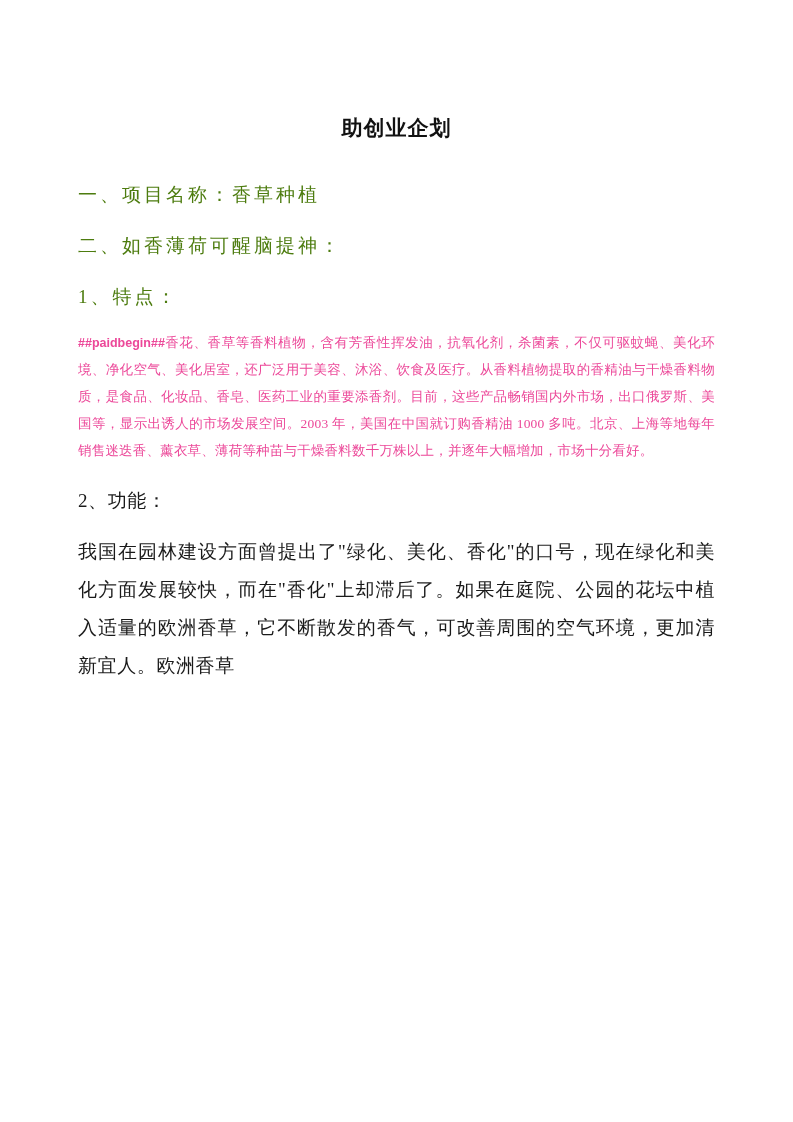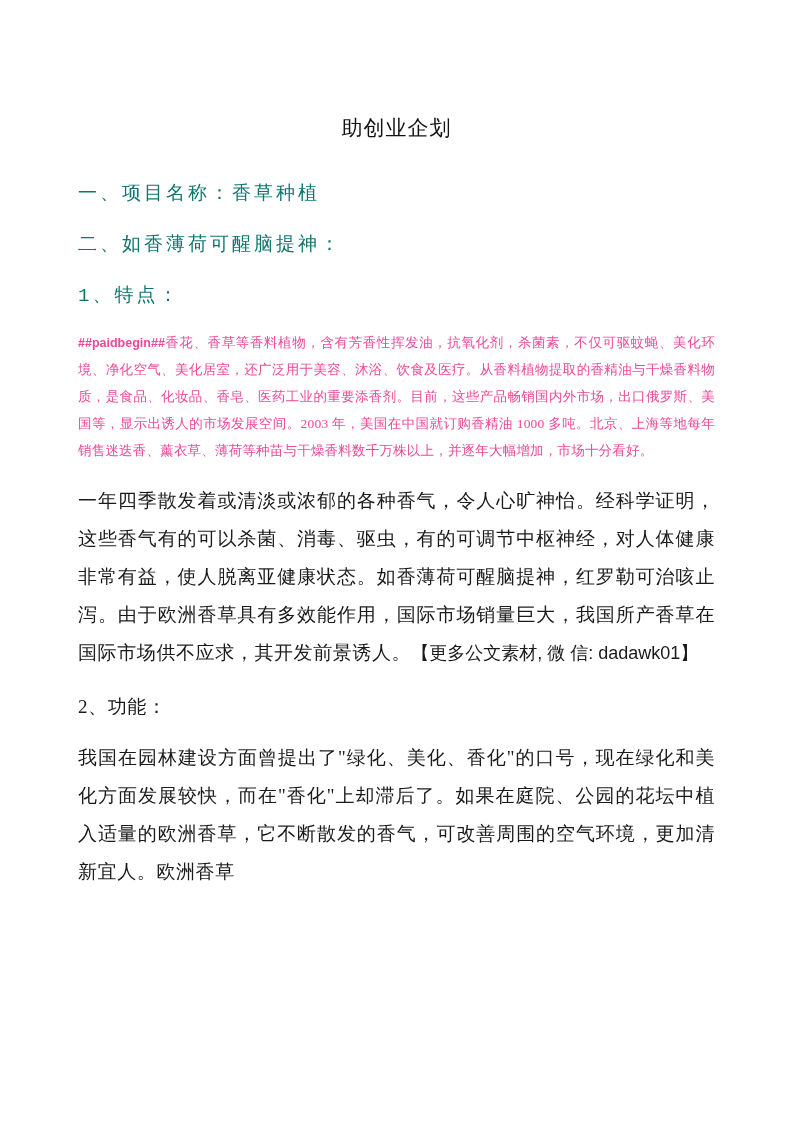--- a/index.html
+++ b/index.html
@@ -21,30 +21,29 @@
     box-sizing: border-box;
     padding: 96px 78px 60px 78px;
     background: #ffffff;
   }
   .doc-title {
     text-align: center;
     font-size: 21px;
     letter-spacing: 1px;
     margin: 18px 0 34px 0;
     font-family: "Liberation Sans", "DejaVu Sans", sans-serif;
-    font-weight: normal;
+    font-weight: bold;
     color: #111;
   }
   .heading {
     font-size: 19px;
     line-height: 1.95;
     margin: 0 0 14px 0;
     letter-spacing: 1.2px;
-    color: #0f766e;
-    font-family: Liberation Mono, monospace;
+    color: #4d7c0f;
   }
   .heading-sparse {
     letter-spacing: 3px;
   }
   .small-block {
     font-size: 13.5px;
     line-height: 2.0;
     margin: 2px 0 18px 0;
     text-align: justify;
     letter-spacing: 0.2px;
@@ -83,20 +82,19 @@
   <div class="doc-title">助创业企划</div>
 
   <p class="heading heading-sparse">一、项目名称：香草种植</p>
 
   <p class="heading heading-sparse">二、如香薄荷可醒脑提神：</p>
 
   <p class="heading heading-sparse">1、特点：</p>
 
   <p class="small-block"><span class="marker">##paidbegin##</span><span>香花、香草等香料植物，含有芳香性挥发油，抗氧化剂，杀菌素，不仅可驱蚊蝇、美化环境、净化空气、美化居室，还广泛用于美容、沐浴、饮食及医疗。从香料植物提取的香精油与干燥香料物质，是食品、化妆品、香皂、医药工业的重要添香剂。目前，这些产品畅销国内外市场，出口俄罗斯、美国等，显示出诱人的市场发展空间。2003 年，美国在中国就订购香精油 1000 多吨。北京、上海等地每年销售迷迭香、薰衣草、薄荷等种苗与干燥香料数千万株以上，并逐年大幅增加，市场十分看好。</span></p>
 
-  <p class="body-para"><span>一年四季散发着或清淡或浓郁的各种香气，令人心旷神怡。经科学证明，这些香气有的可以杀菌、消毒、驱虫，有的可调节中枢神经，对人体健康非常有益，使人脱离亚健康状态。如香薄荷可醒脑提神，红罗勒可治咳止泻。由于欧洲香草具有多效能作用，国际市场销量巨大，我国所产香草在国际市场供不应求，其开发前景诱人。</span><span class="contact">【更多公文素材, 微 信: dadawk01】</span></p>
 
   <p class="sub-heading">2、功能：</p>
 
 
   <p class="body-para">我国在园林建设方面曾提出了"绿化、美化、香化"的口号，现在绿化和美化方面发展较快，而在"香化"上却滞后了。如果在庭院、公园的花坛中植入适量的欧洲香草，它不断散发的香气，可改善周围的空气环境，更加清新宜人。欧洲香草</p>
 
 </div>
 
 </body></html>

